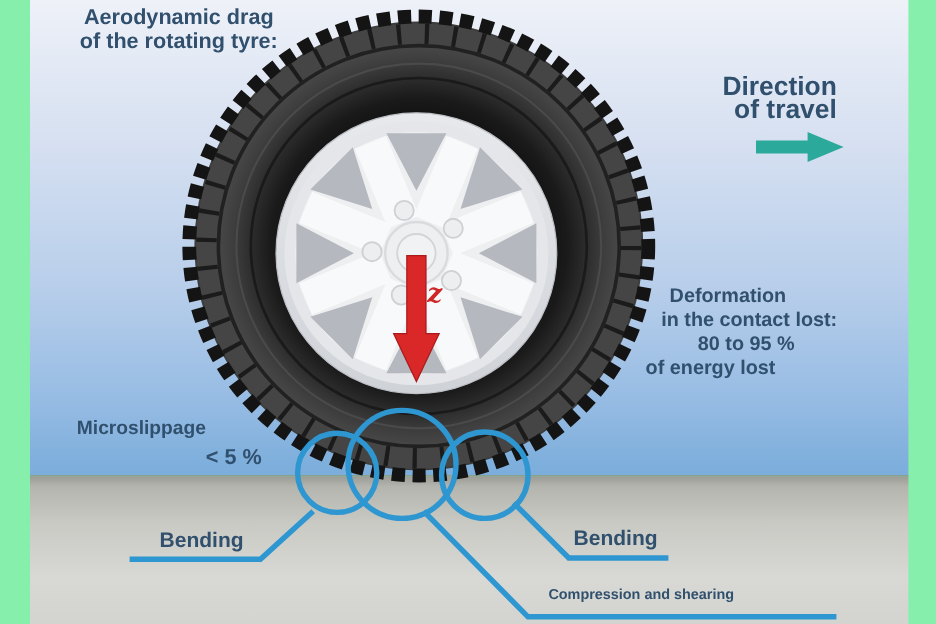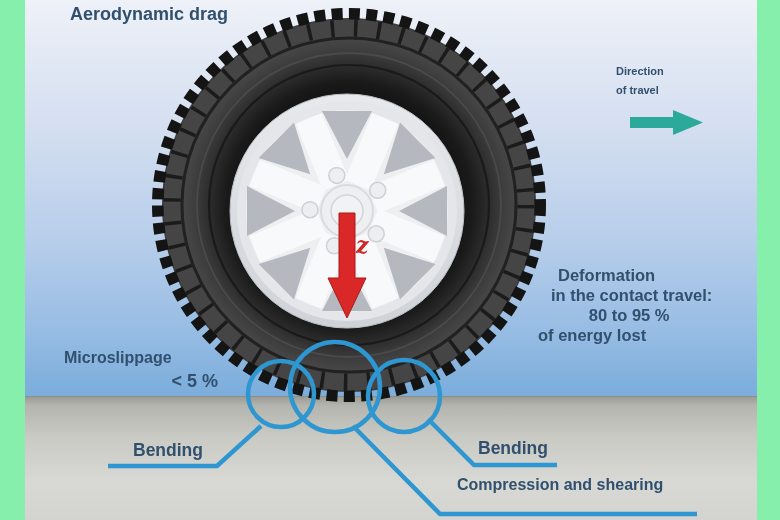--- a/index.html
+++ b/index.html
@@ -6,31 +6,31 @@
   .stage{position:relative;width:780px;height:520px;background:#86efac;overflow:hidden;
          font-family:"Liberation Sans",sans-serif;}
   .sky{position:absolute;left:25px;top:0;width:732px;height:396px;
        background:linear-gradient(180deg,#eef1f8 0%,#d6e0f1 30%,#b6cdea 62%,#95bbe3 85%,#7fafdc 97%,#7dadda 100%);}
   .ground{position:absolute;left:25px;top:396px;width:732px;height:124px;
        background:linear-gradient(180deg,#9b9c95 0%,#b4b5ae 7%,#c9cac4 32%,#d8d9d4 68%,#d3d4cf 100%);
        border-top:1px solid #8d8e87;}
   svg.layer{position:absolute;left:0;top:0;width:780px;height:520px;pointer-events:none;}
   .lbl{position:absolute;color:#31506e;font-weight:700;white-space:nowrap;}
   .aero{left:35px;top:5px;width:228px;text-align:center;font-size:18px;line-height:19.5px;}
-  .direction{left:616px;top:62px;font-size:11px;line-height:19px;}
+  .direction{left:602px;top:62px;font-size:22px;line-height:19px;text-align:right;}
   .deform{left:538px;top:237px;font-size:16.5px;line-height:20px;}
-  .deform .l1{padding-left:20px;margin-top:28px;}
+  .deform .l1{padding-left:20px;}
   .deform .l2{padding-left:13px;}
   .deform .l3{padding-left:8px;text-align:center;}
   .deform .l4{padding-left:0;}
   .micro1{left:64px;top:349px;font-size:16px;}
   .micro2{left:120px;top:371px;width:98px;text-align:right;font-size:18px;}
   .bendL{left:133px;top:440px;font-size:17.5px;}
   .bendR{left:478px;top:438px;font-size:17.5px;}
-  .compr{left:457px;top:476px;font-size:16px;text-align:right;}
+  .compr{left:457px;top:488px;font-size:12px;text-align:right;}
   .zlab{left:356px;top:232px;font-size:22px;color:#cf2626;
         font-family:"DejaVu Serif",serif;font-style:italic;font-weight:700;}
 </style>
 </head>
 <body>
 
 <div class="stage">
 
   <div class="sky"></div>
   <div class="ground"></div>
@@ -109,30 +109,31 @@
       <polyline points="108,466 217,466 261,426"></polyline>
       <polyline points="557,465 474,465 428,419"></polyline>
       <polyline points="353,426 440,514 697,514"></polyline>
     </g>
     <path d="M630,117 L673,117 L673,110 L703,122.5 L673,135 L673,128 L630,128 Z" fill="#2ba99b"></path>
     <path d="M339,213 L355,213 L355,278 L366,278 L347,318 L328,278 L339,278 Z" fill="#da2727" stroke="#aa1b1b" stroke-width="1"></path>
   </svg>
 
   <div class="lbl aero">
     <div>Aerodynamic drag</div>
+    <div>of the rotating tyre:</div>
   </div>
 
   <div class="lbl direction">
     <div>Direction</div>
     <div>of travel</div>
   </div>
 
   <div class="lbl deform">
     <div class="l1">Deformation</div>
-    <div class="l2">in the contact travel:</div>
+    <div class="l2">in the contact lost:</div>
     <div class="l3">80 to 95 %</div>
     <div class="l4">of energy lost</div>
   </div>
 
   <div class="lbl micro1">Microslippage</div>
   <div class="lbl micro2">&lt; 5 %</div>
 
   <div class="lbl bendL">Bending</div>
   <div class="lbl bendR">Bending</div>
   <div class="lbl compr">Compression and shearing</div>

